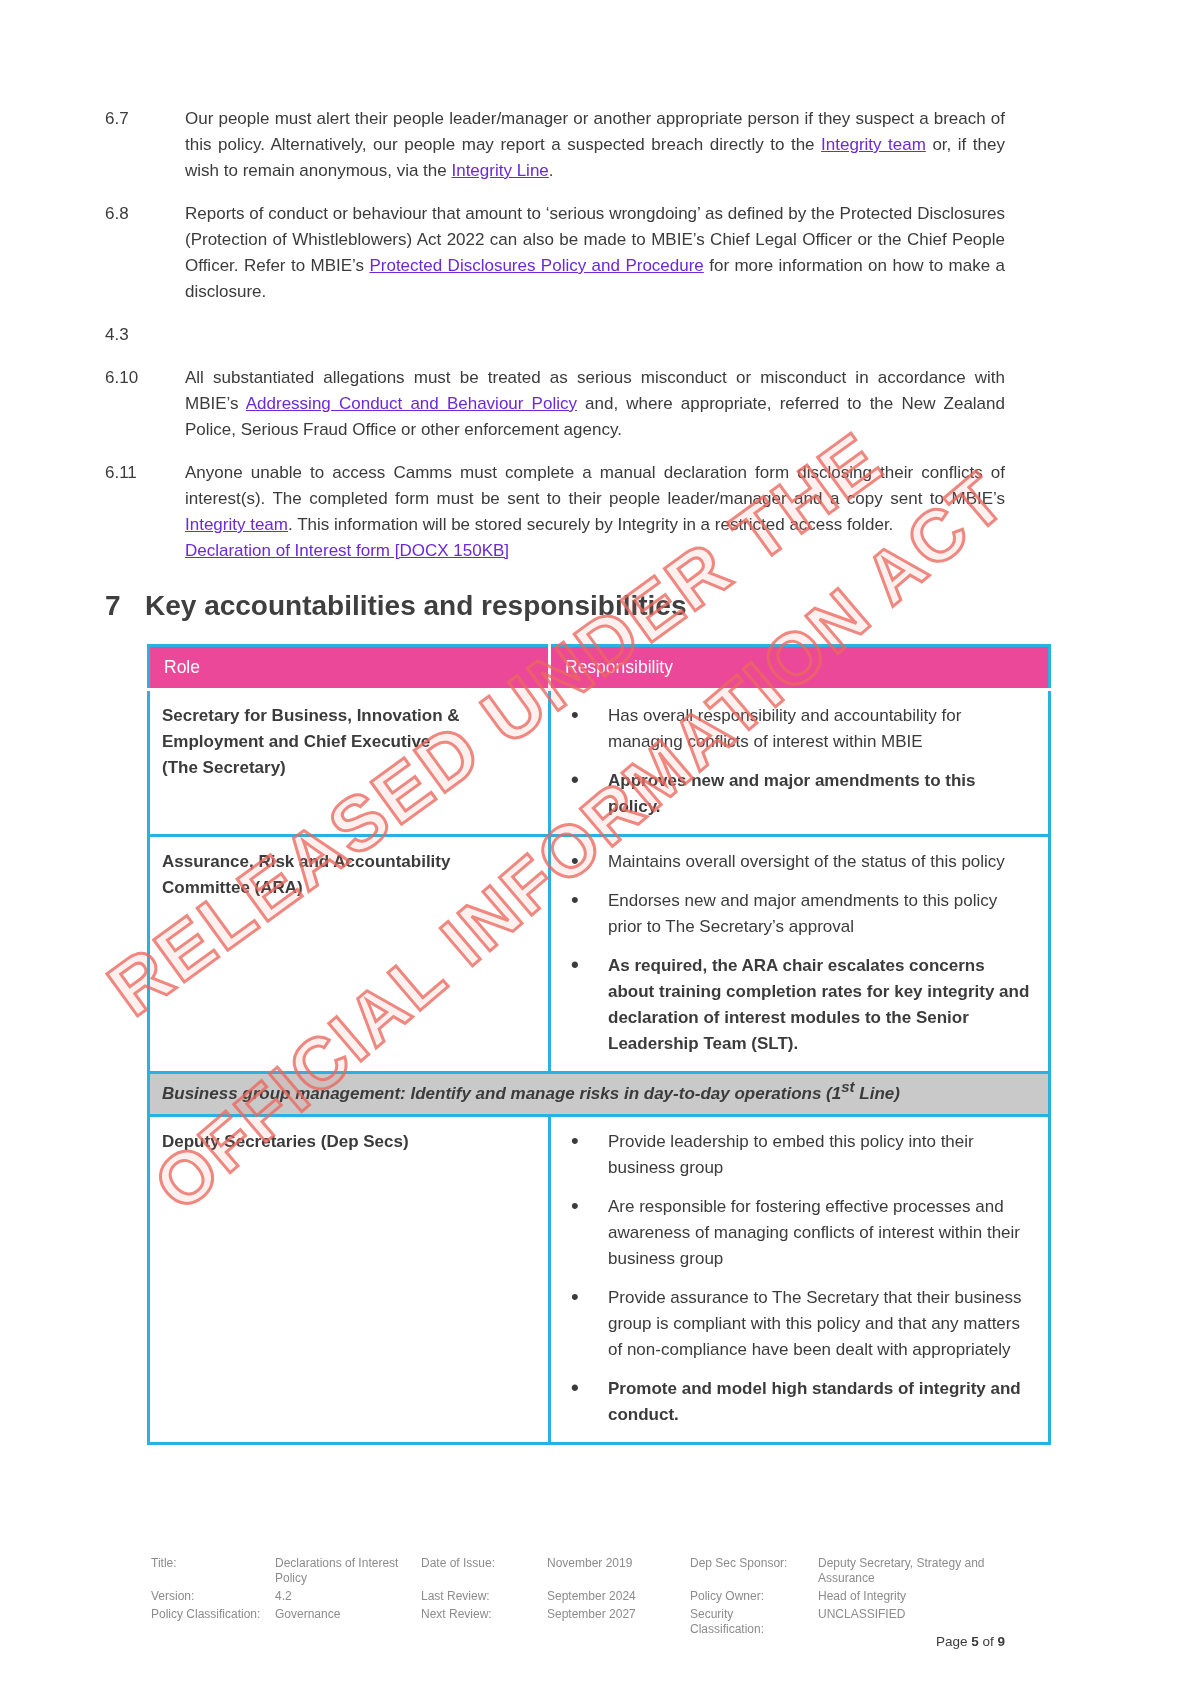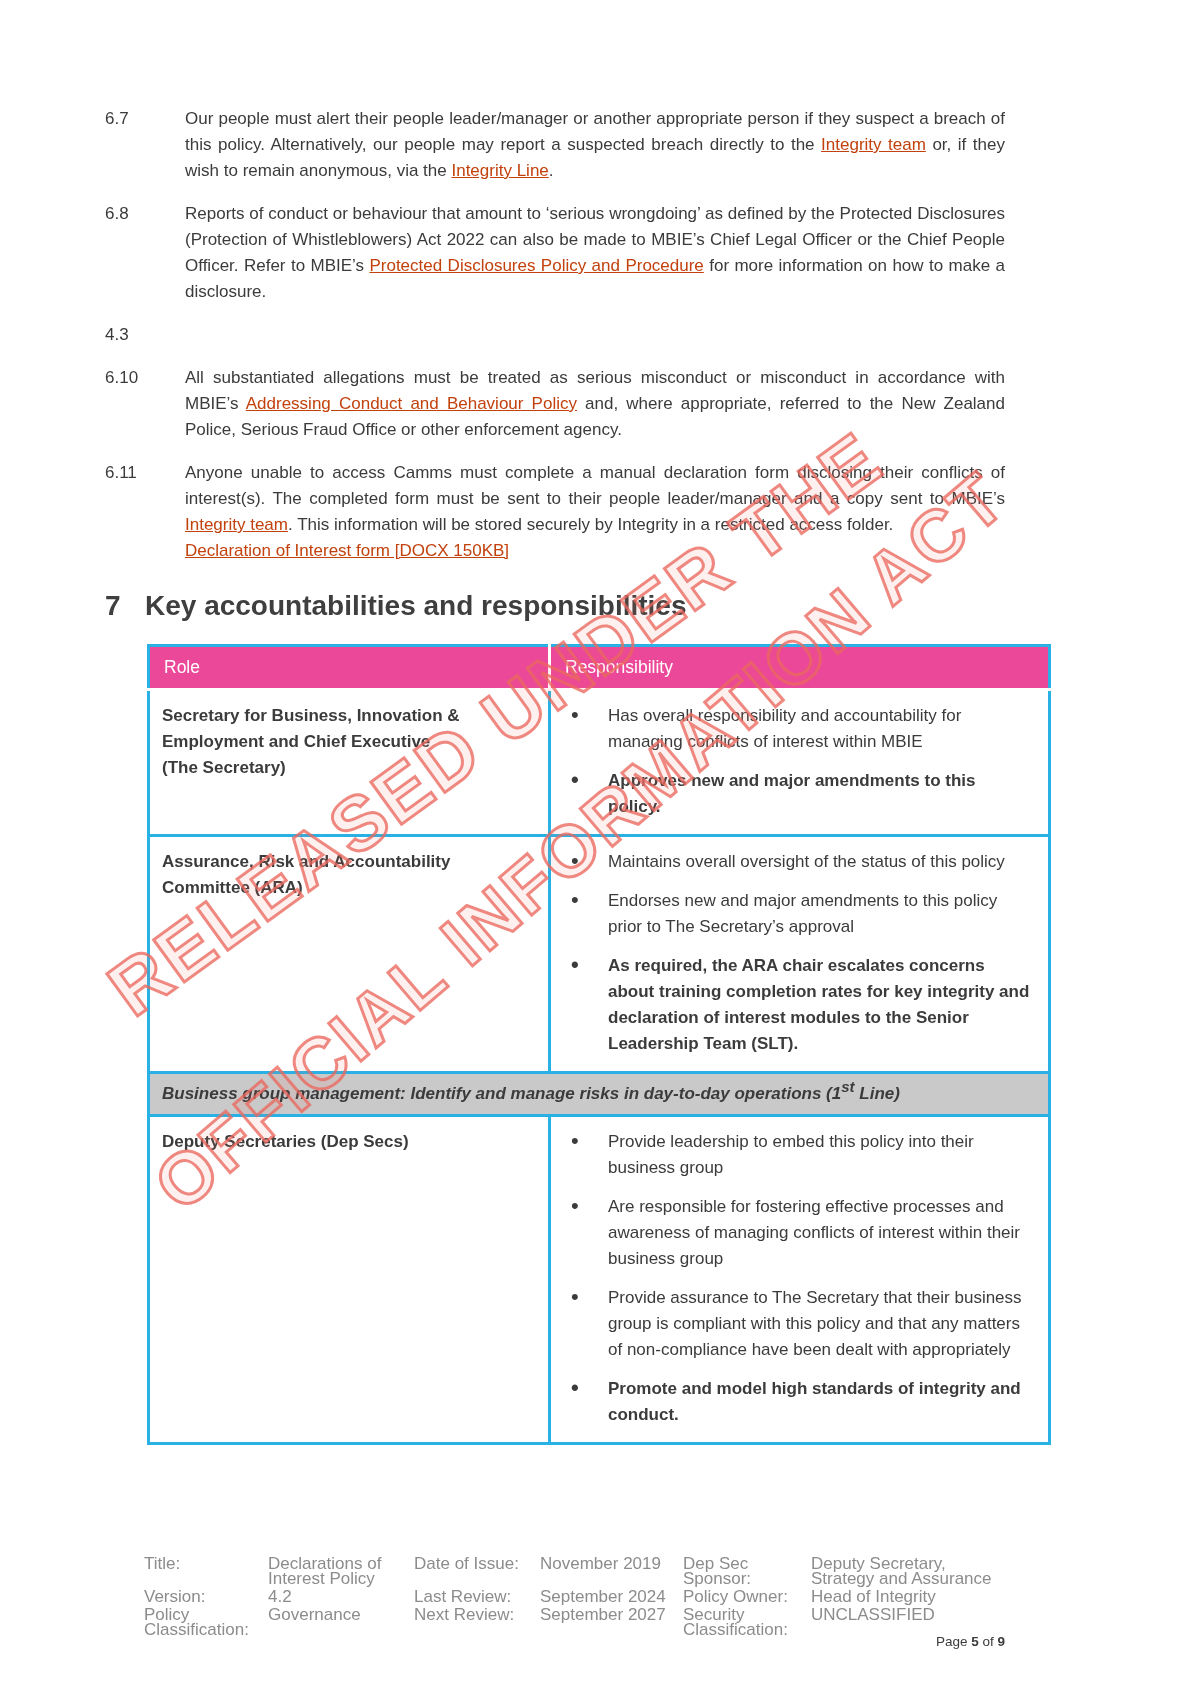--- a/index.html
+++ b/index.html
@@ -9,21 +9,21 @@
     margin:0 auto;
     background:#ffffff;
     overflow:hidden;
     font-family:"Liberation Sans",sans-serif;
     color:#3b3b3b;
   }
   .content{position:absolute;left:105px;top:106px;width:943px;}
   .item{display:flex;margin-bottom:17px;}
   .item-num{width:80px;flex:none;font-size:17px;line-height:26px;}
   .item-body{width:820px;flex:none;font-size:17px;line-height:26px;text-align:justify;}
-  .doc-link{color:#c2410c;text-decoration:underline;cursor:pointer;}
+  .doc-link{color:#6d28d9;text-decoration:underline;cursor:pointer;}
   .attachment{display:inline-block;margin-top:0;text-align:left;}
   .heading{margin:26px 0 22px 0;display:flex;}
   .h-num{width:40px;flex:none;font-size:28px;font-weight:bold;color:#3f3f3f;}
   .h-title{font-size:28px;font-weight:bold;color:#3f3f3f;}
   table.resp{
     border-collapse:collapse;
     margin-left:42px;
     width:901px;
     table-layout:fixed;
   }
@@ -64,25 +64,25 @@
     white-space:nowrap;
     font-weight:bold;
     color:rgba(236,108,96,0.10);
     -webkit-text-stroke:3px rgba(235,104,93,0.78);
     z-index:50;
     text-align:center;
   }
   .wm1{left:-15px;top:680px;width:1020px;font-size:76px;letter-spacing:3px;transform:rotate(-36deg);}
   .wm2{left:-80px;top:800px;width:1320px;font-size:72px;letter-spacing:3px;transform:rotate(-40.5deg);}
   .footer{
-    position:absolute;left:144px;top:1556px;width:870px;
+    position:absolute;left:151px;top:1556px;width:870px;
     display:grid;
     grid-template-columns:124px 146px 126px 143px 128px 1fr;
     grid-row-gap:3px;
-    font-size:17px;line-height:15px;color:#8c8c8c;
+    font-size:12px;line-height:15px;color:#8c8c8c;
   }
   .footer .cell{padding-right:8px;}
   .page-num{
     position:absolute;right:185px;top:1634px;
     font-size:13.5px;color:#3b3b3b;
   }
   .page-num b{font-weight:bold;}
 </style>
 </head>
 <body>

